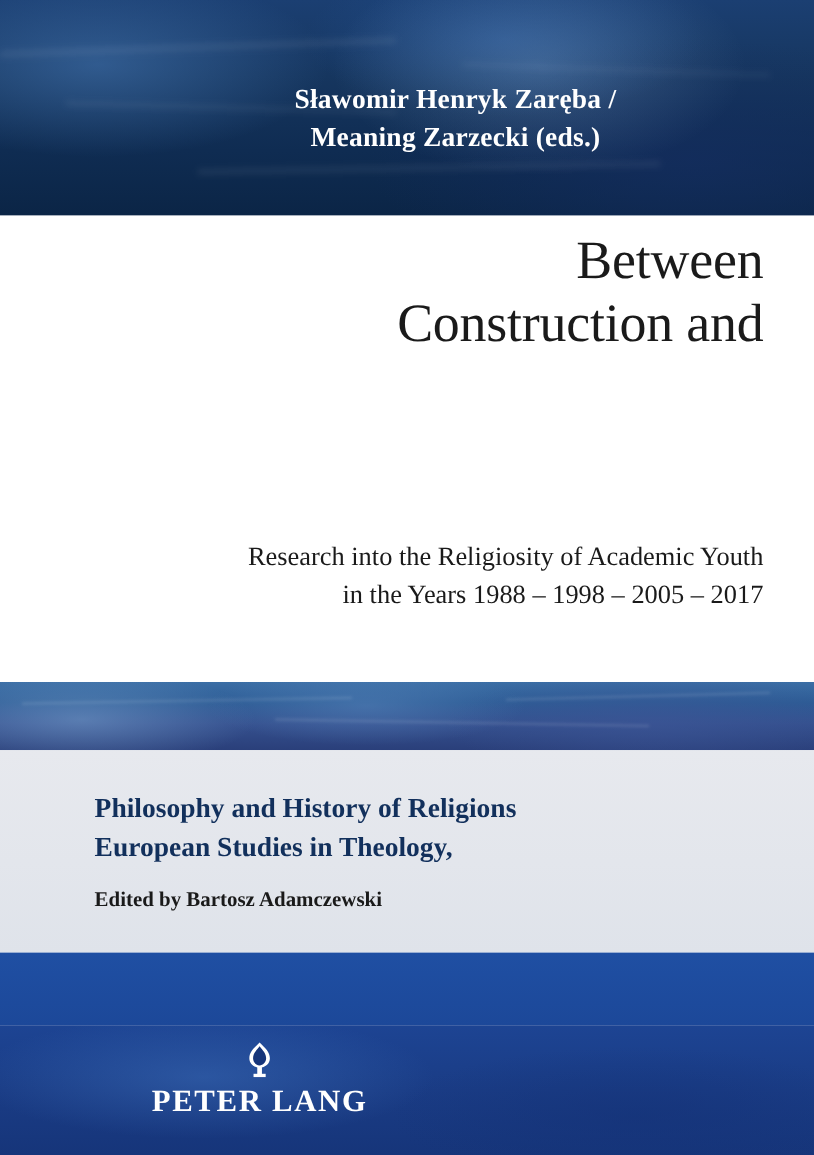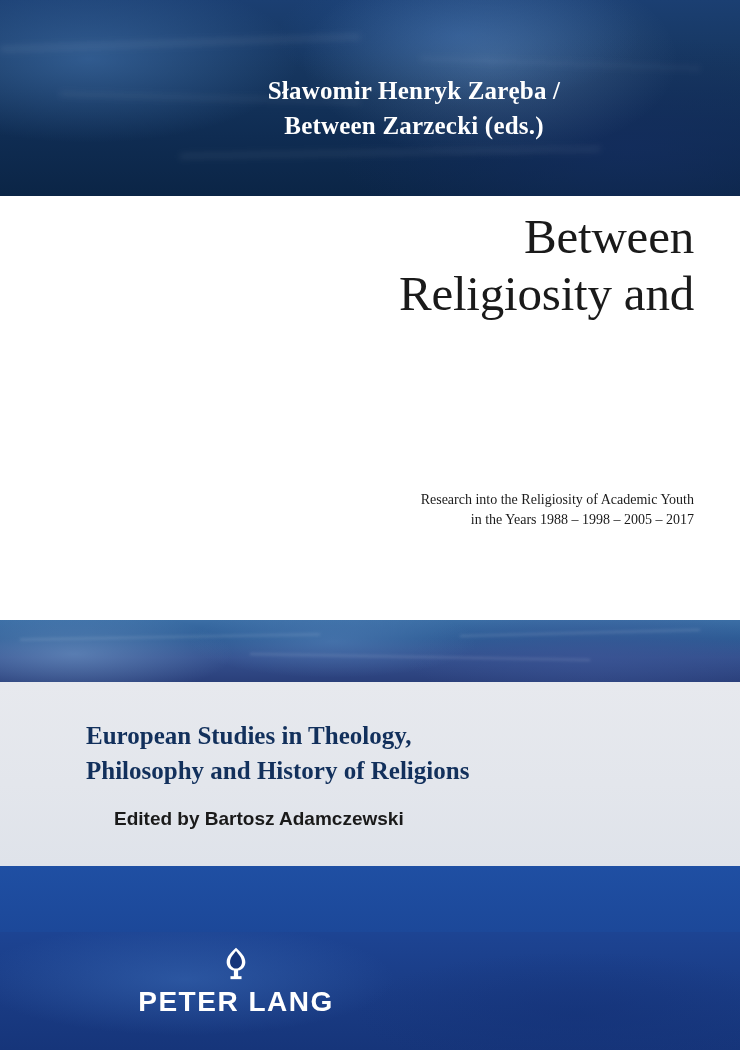--- a/index.html
+++ b/index.html
@@ -80,21 +80,21 @@
     letter-spacing: -0.2px;
   }
   .subtitle {
     position: absolute;
     top: 294px;
     right: 46px;
     width: 640px;
     text-align: right;
     color: #1a1a1a;
     font-family: "Liberation Serif", serif;
-    font-size: 14px;
+    font-size: 24px;
     line-height: 1.42;
   }
 
   
   .mid-strip {
     position: absolute;
     top: 620px; left: 0;
     width: 740px;
     height: 62px;
     background:
@@ -130,24 +130,23 @@
     font-weight: bold;
     font-size: 25px;
     line-height: 1.4;
   }
   .series-editor {
     position: absolute;
     top: 126px;
     left: 86px;
     width: 600px;
     color: #1a1a1a;
-    font-family: Liberation Sans, sans-serif;
+    font-family: Liberation Serif, serif;
     font-weight: bold;
     font-size: 19px;
-    margin-left: 28px;
   }
 
   
   .blue-block {
     position: absolute;
     top: 866px; left: 0;
     width: 740px;
     height: 66px;
     background: linear-gradient(180deg, #1f4fa3 0%, #1c4899 100%);
   }
@@ -171,65 +170,65 @@
     text-align: center;
   }
   .pl-mark {
     display: block;
     margin: 0 auto 6px auto;
     width: 34px;
     height: 34px;
   }
   .pl-name {
     color: #ffffff;
-    font-family: Liberation Sans, sans-serif;
+    font-family: Liberation Serif, serif;
     font-weight: bold;
     font-size: 28px;
     letter-spacing: 1.5px;
   }
 </style>
 </head>
 <body>
 
 <div class="cover">
 
   <div class="top-band">
     <div class="glow"></div>
     <div class="streak s1"></div>
     <div class="streak s2"></div>
     <div class="streak s3"></div>
     <div class="streak s4"></div>
   </div>
 
   <div class="editors">
     <div>Sławomir Henryk Zaręba /</div>
-    <div>Between Zarzecki (eds.)</div>
+    <div>Meaning Zarzecki (eds.)</div>
   </div>
 
   <div class="title-area">
     <div class="book-title">
       <div>Between</div>
-      <div>Religiosity and</div>
+      <div>Construction and</div>
     </div>
     <div class="subtitle">
       <div>Research into the Religiosity of Academic Youth</div>
       <div>in the Years 1988 – 1998 – 2005 – 2017</div>
     </div>
   </div>
 
   <div class="mid-strip">
     <div class="ln l1"></div>
     <div class="ln l2"></div>
     <div class="ln l3"></div>
   </div>
 
   <div class="series-band">
     <div class="series-title">
+      <div>Philosophy and History of Religions</div>
       <div>European Studies in Theology,</div>
-      <div>Philosophy and History of Religions</div>
     </div>
     <div class="series-editor">Edited by Bartosz Adamczewski</div>
   </div>
 
   <div class="blue-block"></div>
 
   <div class="footer">
     <div class="publisher">
       <svg class="pl-mark" viewBox="0 0 40 40" aria-hidden="true">
         <path d="M20 2 C14 8, 9 12, 9 19 C9 25, 14 29, 20 29 C26 29, 31 25, 31 19 C31 12, 26 8, 20 2 Z" fill="#ffffff"></path>

